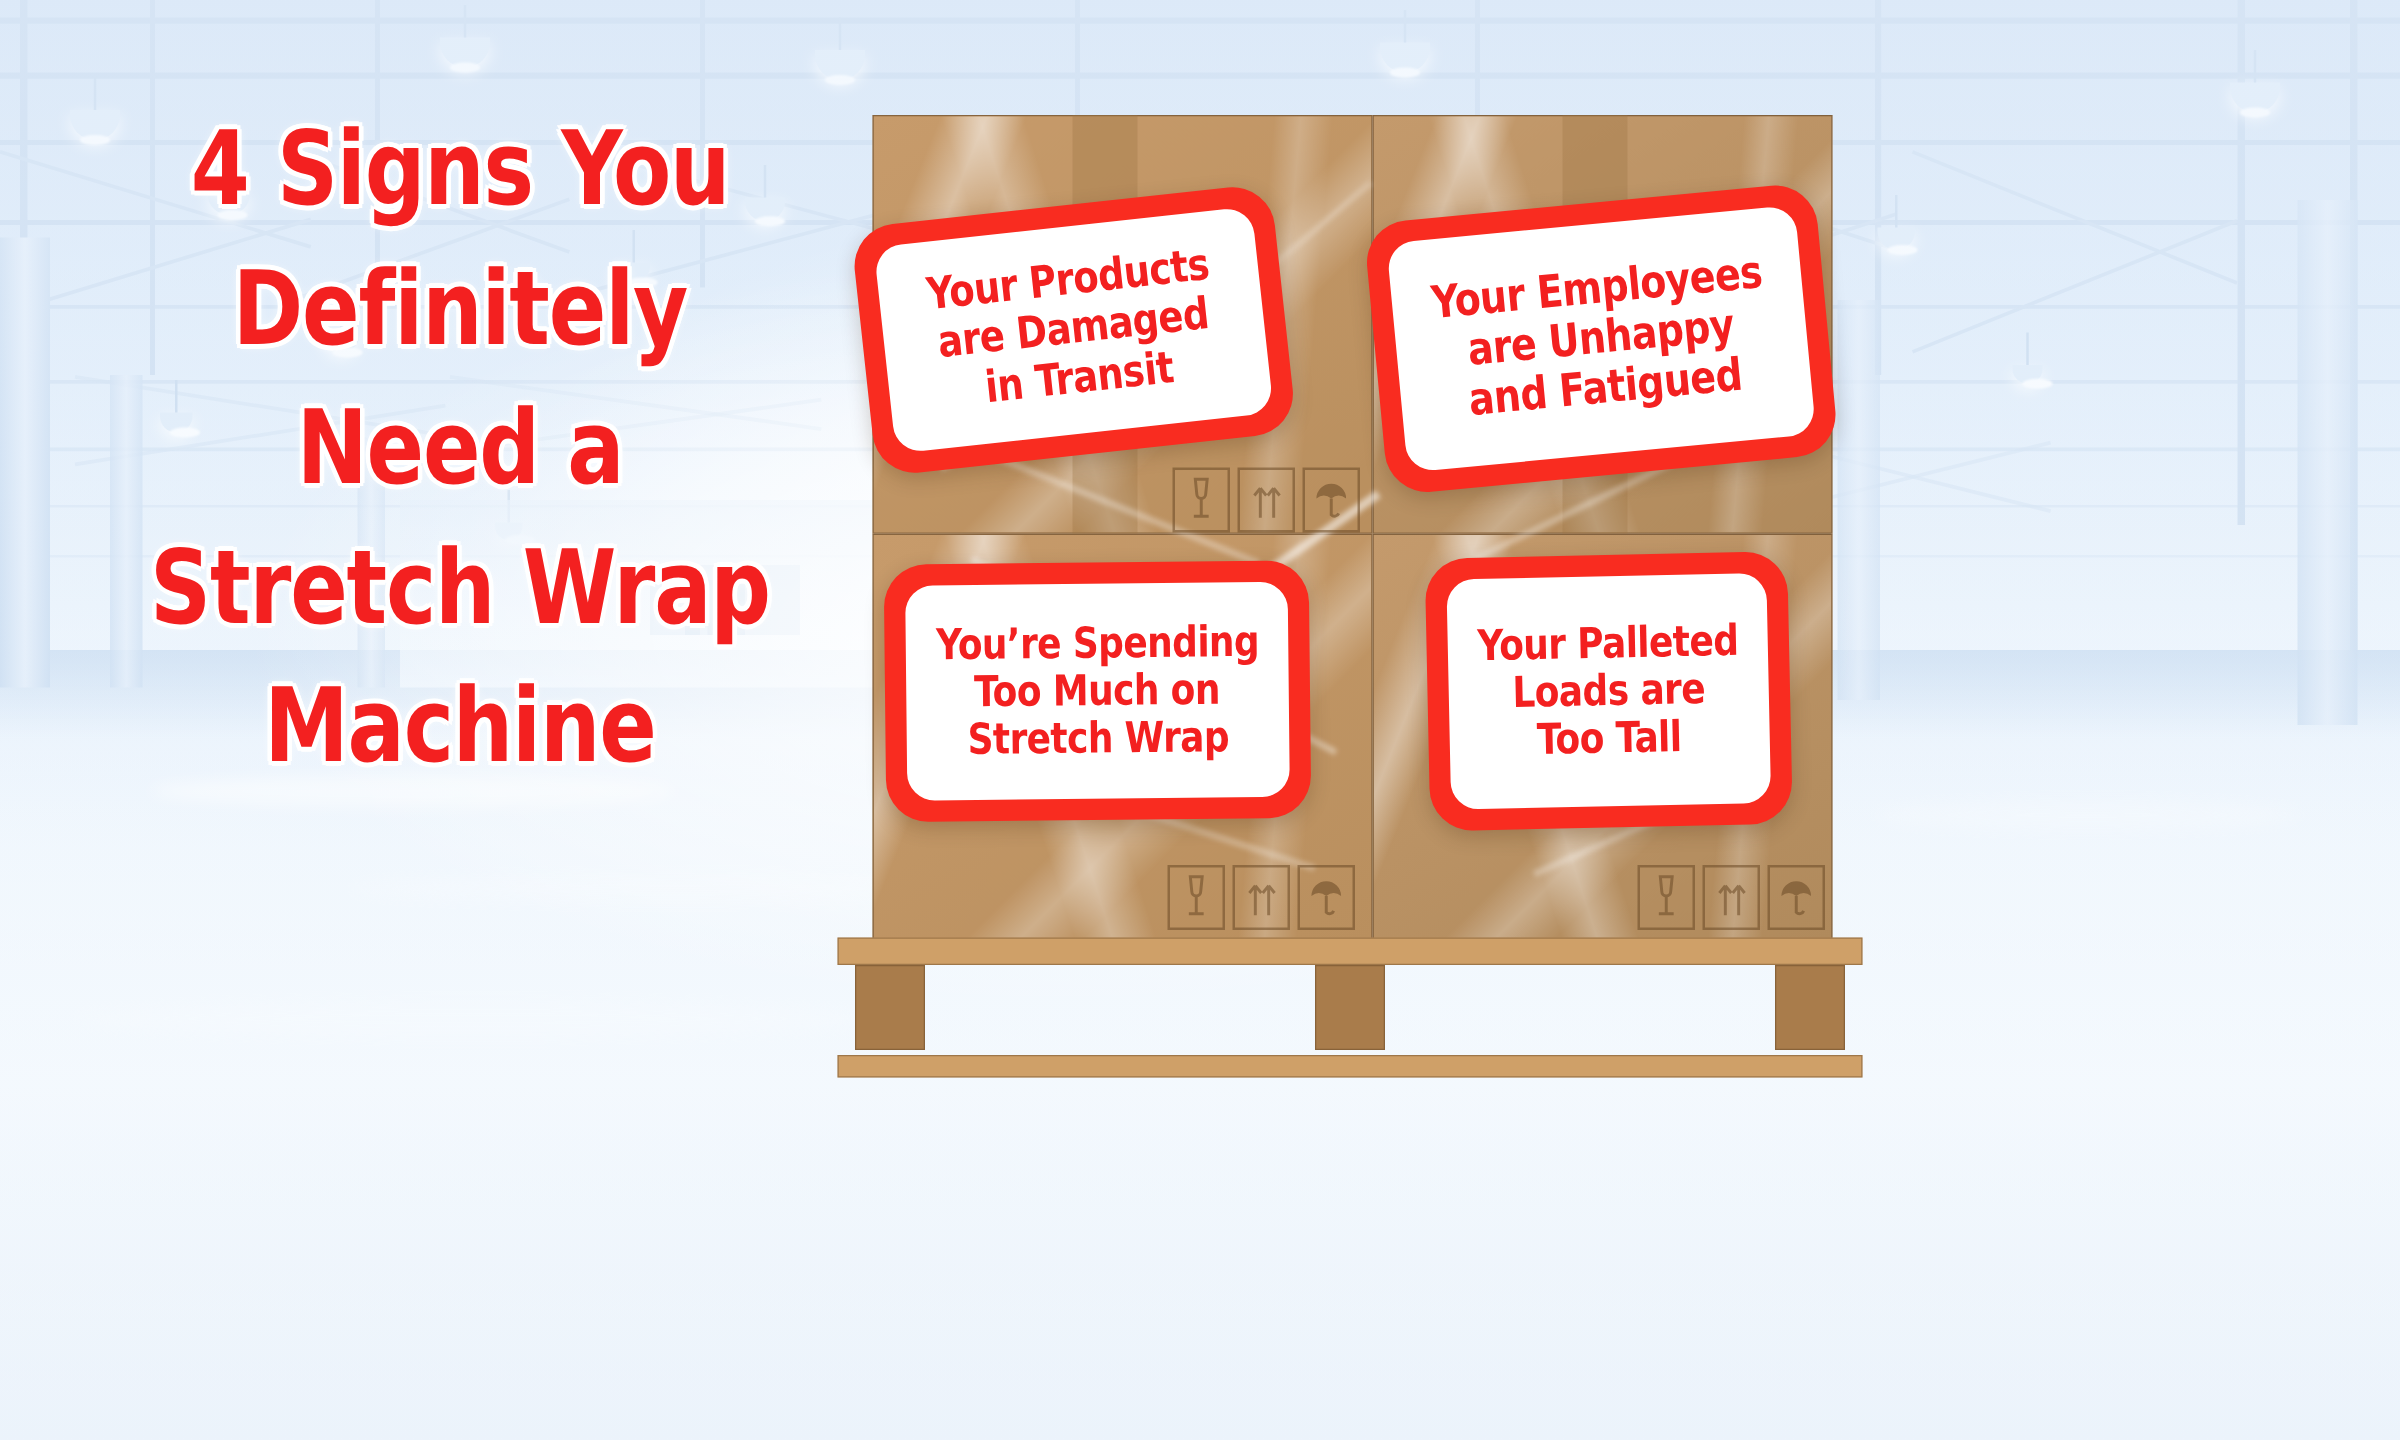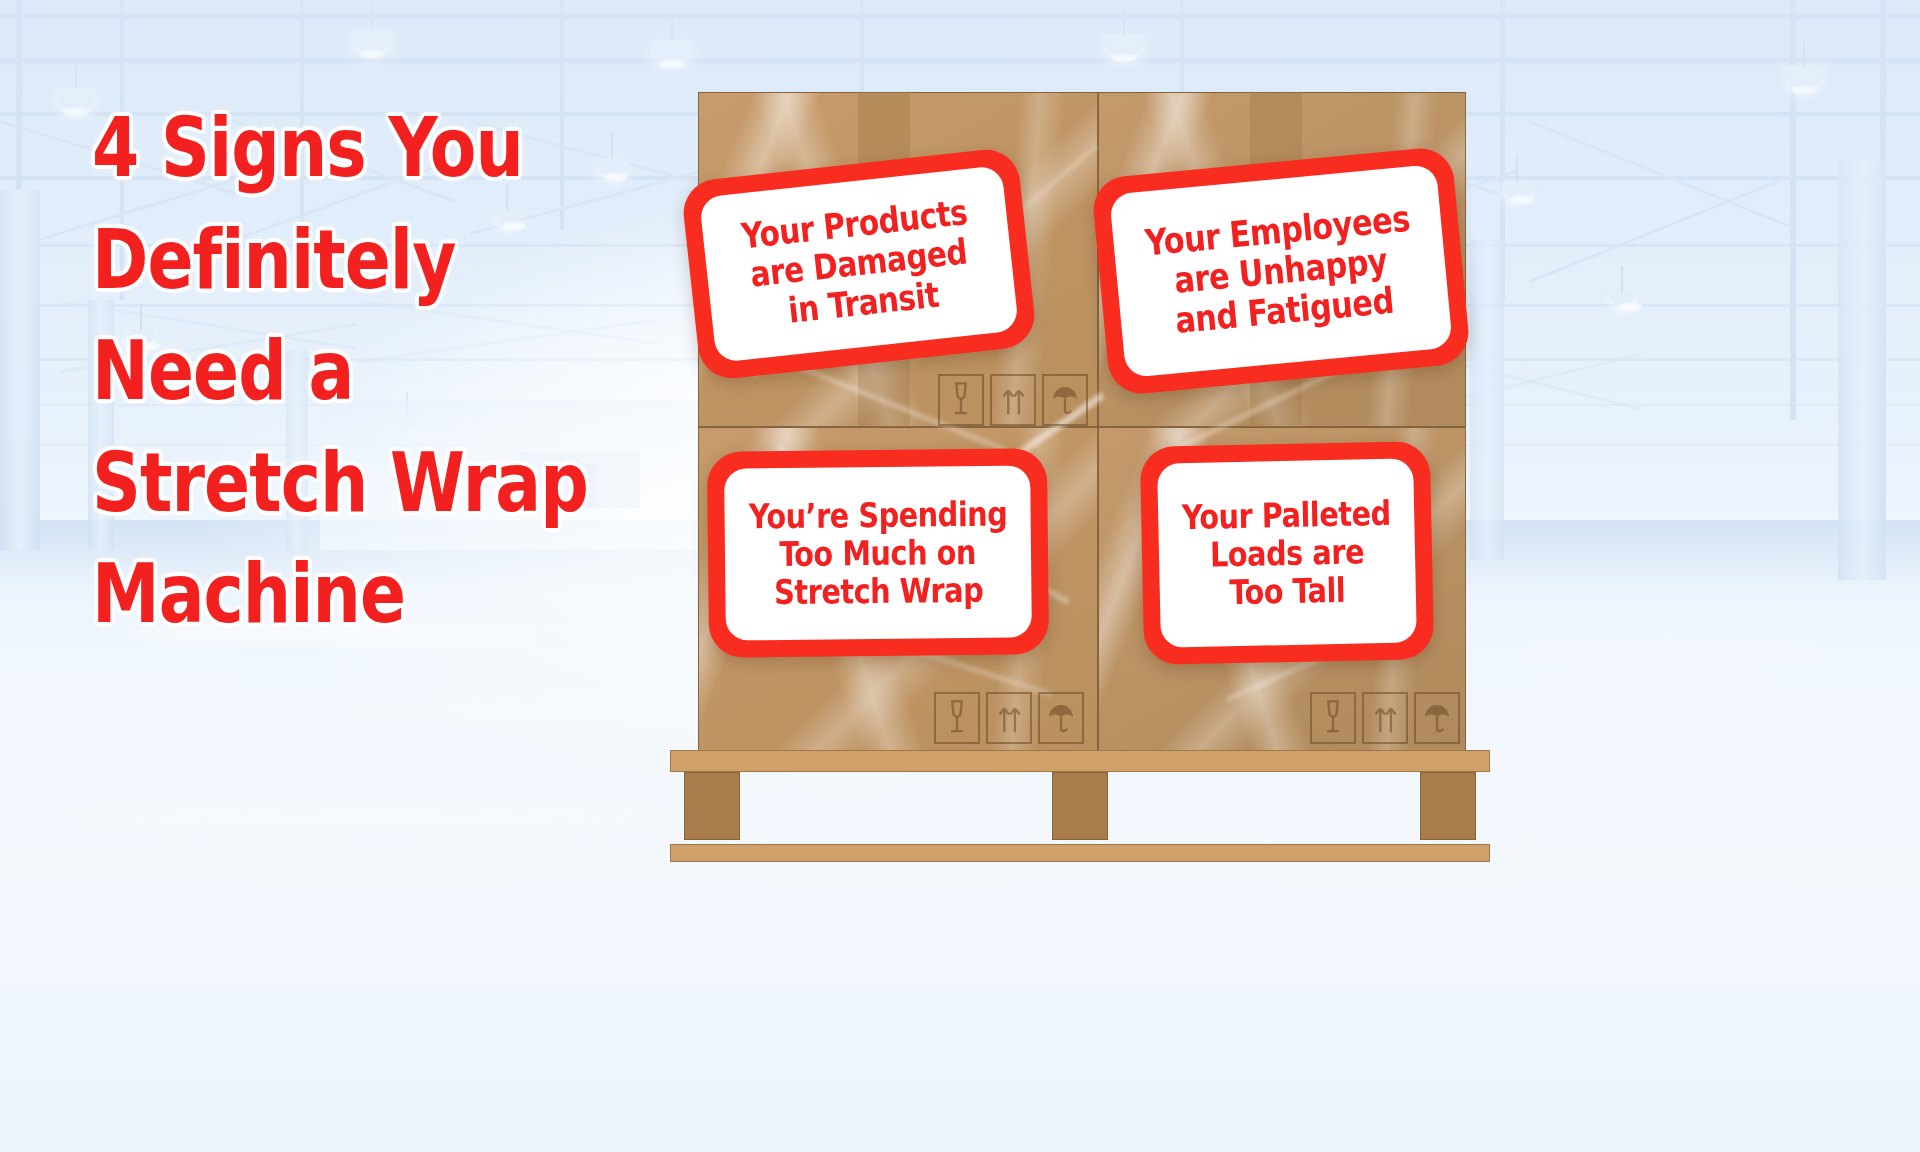--- a/index.html
+++ b/index.html
@@ -53,21 +53,21 @@
 
   .bg-haze{
     position:absolute; inset:0;
     background:
       radial-gradient(ellipse 900px 420px at 44% 44%, rgba(255,255,255,.92) 0%, rgba(255,255,255,.45) 40%, rgba(255,255,255,0) 72%),
       linear-gradient(to bottom, rgba(236,244,253,.55) 0%, rgba(248,252,255,.25) 50%, rgba(238,245,252,.5) 100%);
   }
 
   
   #headline{
-    position:absolute; left:92px; top:108px; width:600px; z-index:40;
+    position:absolute; left:92px; top:96px; width:600px; z-index:40;text-align:center;
   }
   #headline .line{
     font-family:"DejaVu Sans", sans-serif;
     font-weight:700;
     font-stretch:condensed;
     color:#f32020;
     font-size:82px;
     line-height:0.97;
     letter-spacing:-1px;
     margin-bottom:32px;

